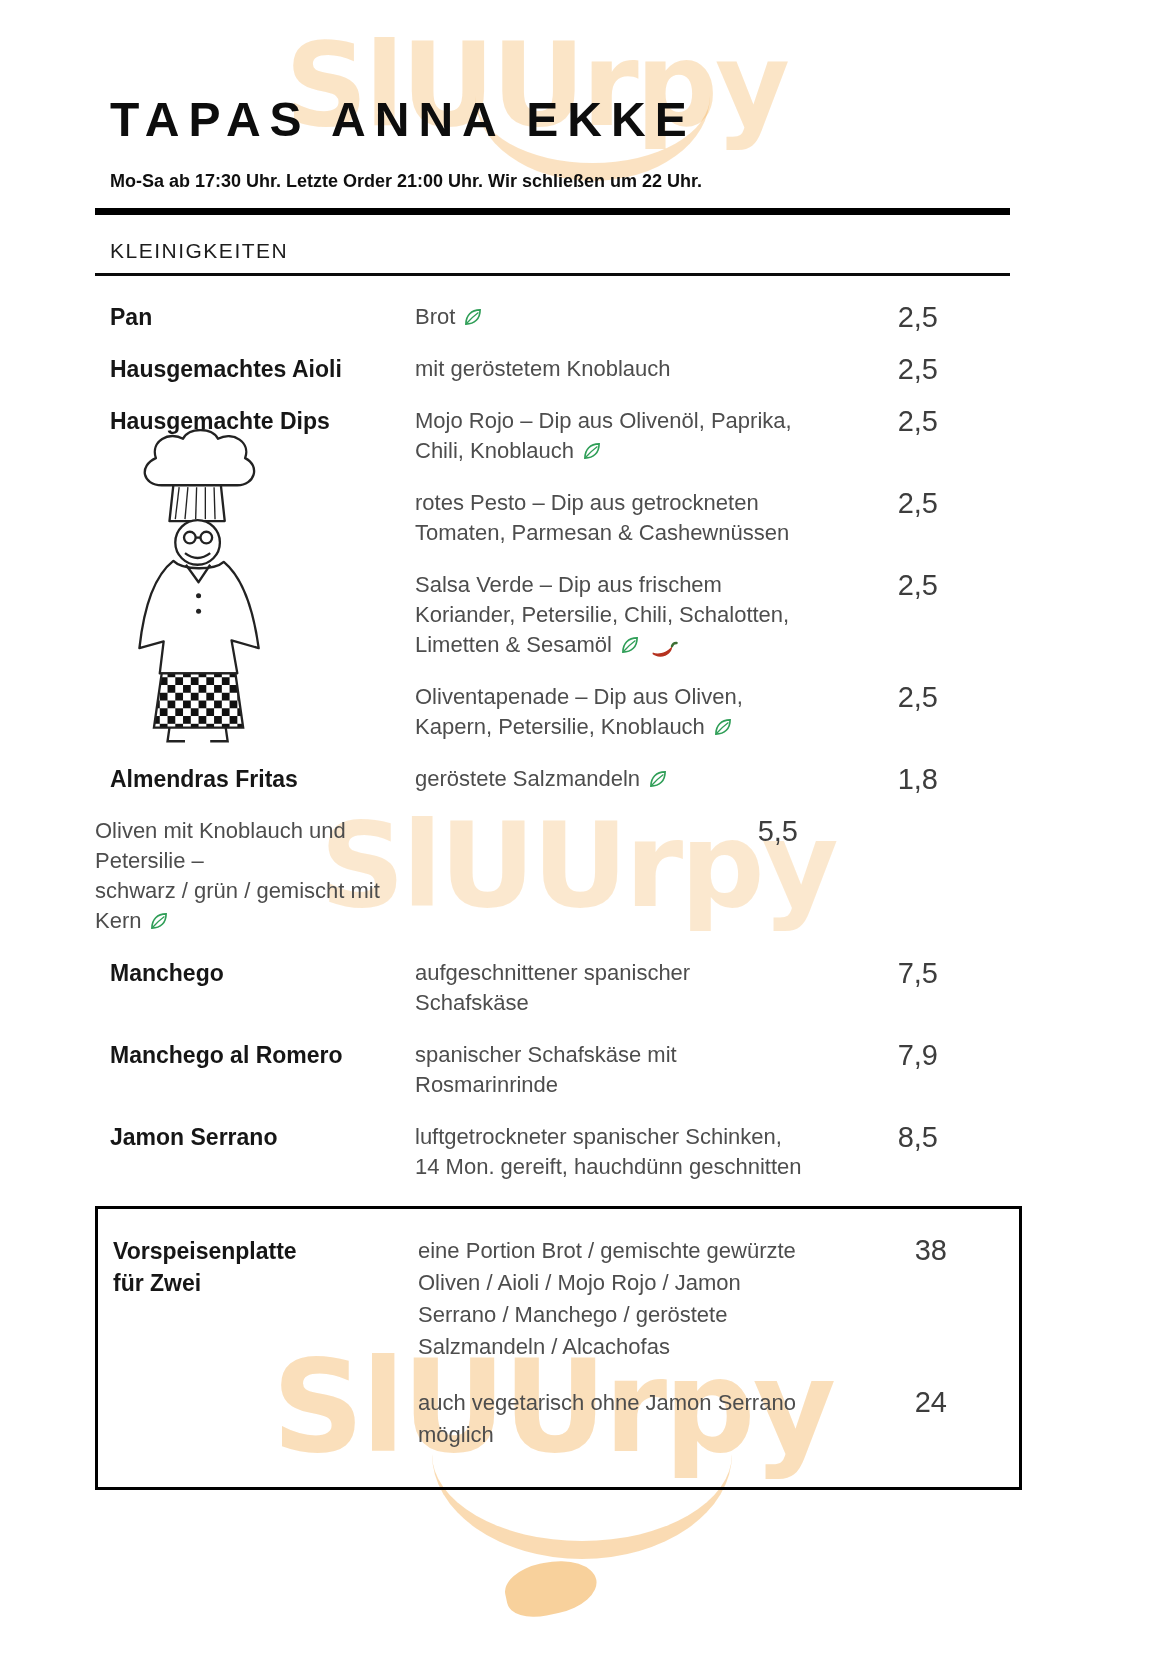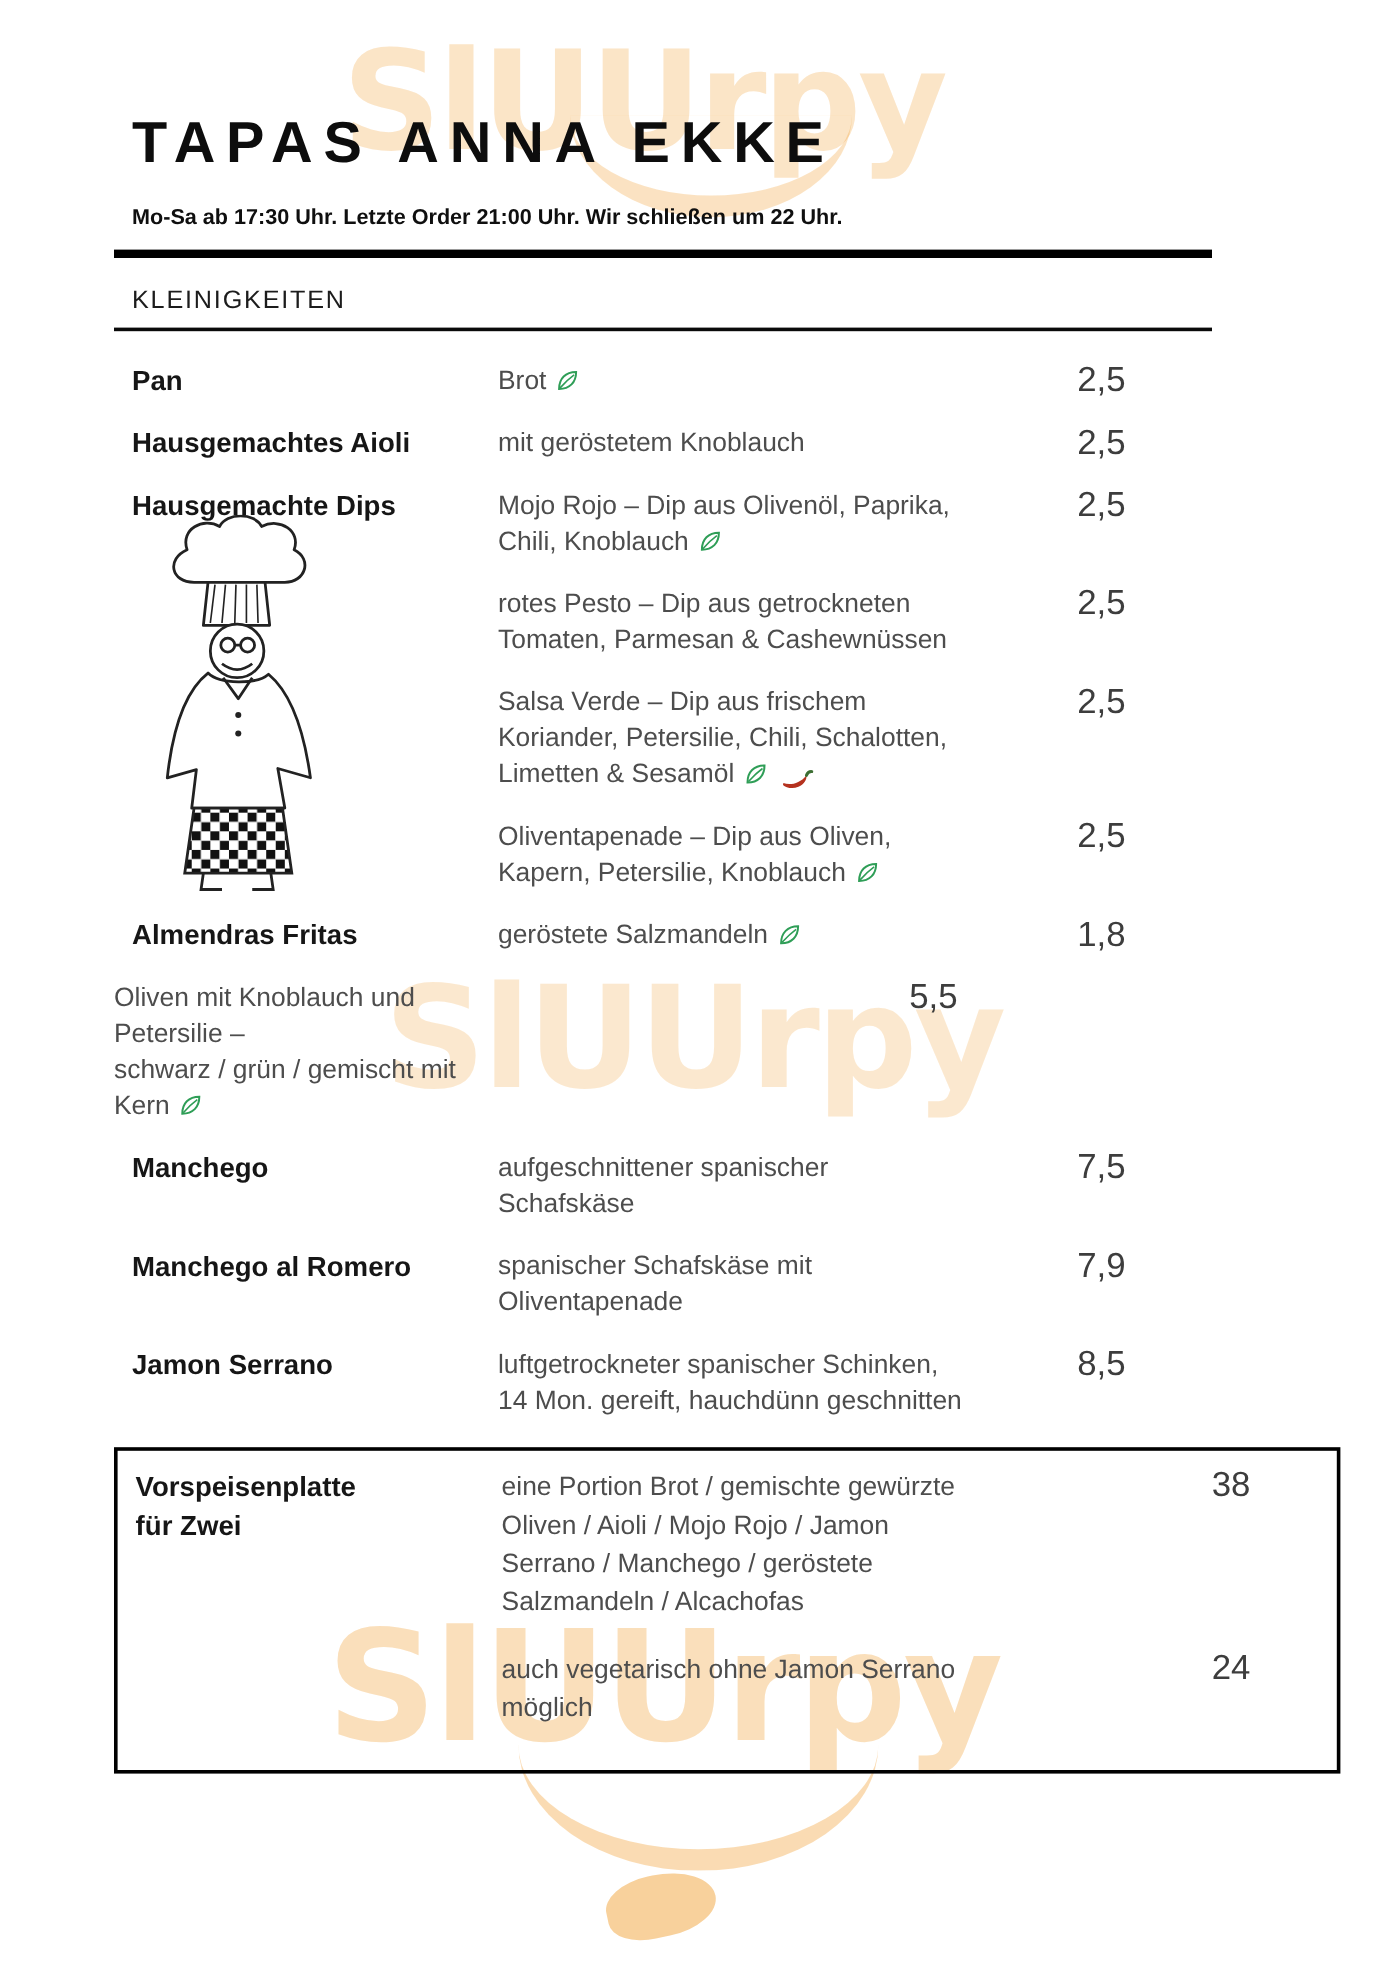--- a/index.html
+++ b/index.html
@@ -40,21 +40,21 @@
   .rule-thick { width:915px; height:7px; background:#000; margin:16px 0 0 95px; }
   .section-label { margin:24px 0 0 110px; font-size:21px; letter-spacing:1.5px; color:#1c1c1c; }
   .rule-thin { width:915px; height:3px; background:#0a0a0a; margin:10px 0 0 95px; }
   .menu { width:915px; margin:26px 0 0 95px; }
   .row { display:grid; grid-template-columns:320px 455px 1fr; margin-bottom:22px; }
   .name { padding-left:15px; font-size:23px; font-weight:700; color:#161616; line-height:30px; }
   .desc { font-size:22px; color:#4d4d4d; line-height:30px; font-weight:400; }
   .dline { line-height:30px; }
   .price { text-align:right; padding-right:72px; font-size:29px; color:#3d3d3d; line-height:30px; }
   
-  .box { border:3px solid #000; width:1022px; margin:24px 0 0 95px; padding:14px 0 36px 0; background:transparent; }
+  .box { border:3px solid #000; width:927px; margin:24px 0 0 95px; padding:26px 0 36px 0; background:transparent; }
   .box .row { margin-bottom:24px; }
   .box .row:last-child { margin-bottom:0; }
   .box .dline { line-height:32px; }
   .box .name { line-height:32px; }
   
   .icon-leaf  { width:20px; height:20px; margin-left:8px;  vertical-align:-3px; }
   .icon-chili { width:27px; height:27px; margin-left:10px; vertical-align:-7px; transform:rotate(12deg); }
   
   .chef { position:absolute; left:113px; top:425px; z-index:1; }
 </style>
@@ -228,21 +228,21 @@
           <div class="dline">aufgeschnittener spanischer</div>
           <div class="dline">Schafskäse</div>
         </div>
         <div class="price">7,5</div>
       </div>
 
       <div class="row">
         <div class="name">Manchego al Romero</div>
         <div class="desc">
           <div class="dline">spanischer Schafskäse mit</div>
-          <div class="dline">Oliventapenade</div>
+          <div class="dline">Rosmarinrinde</div>
         </div>
         <div class="price">7,9</div>
       </div>
 
       <div class="row">
         <div class="name">Jamon Serrano</div>
         <div class="desc">
           <div class="dline">luftgetrockneter spanischer Schinken,</div>
           <div class="dline">14 Mon. gereift, hauchdünn geschnitten</div>
         </div>

